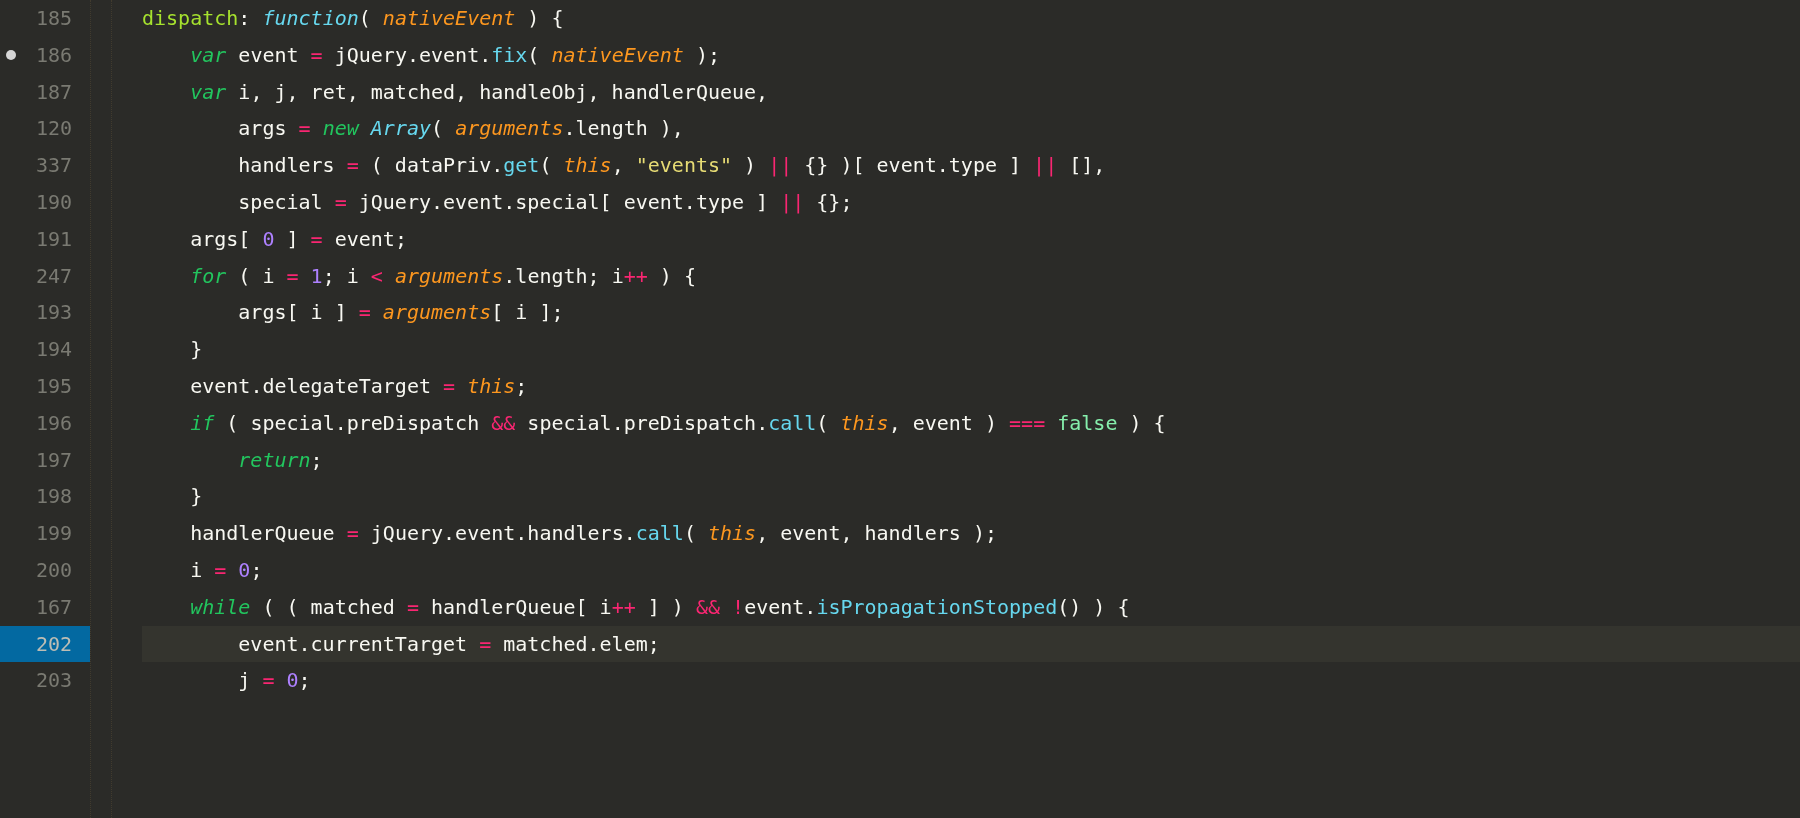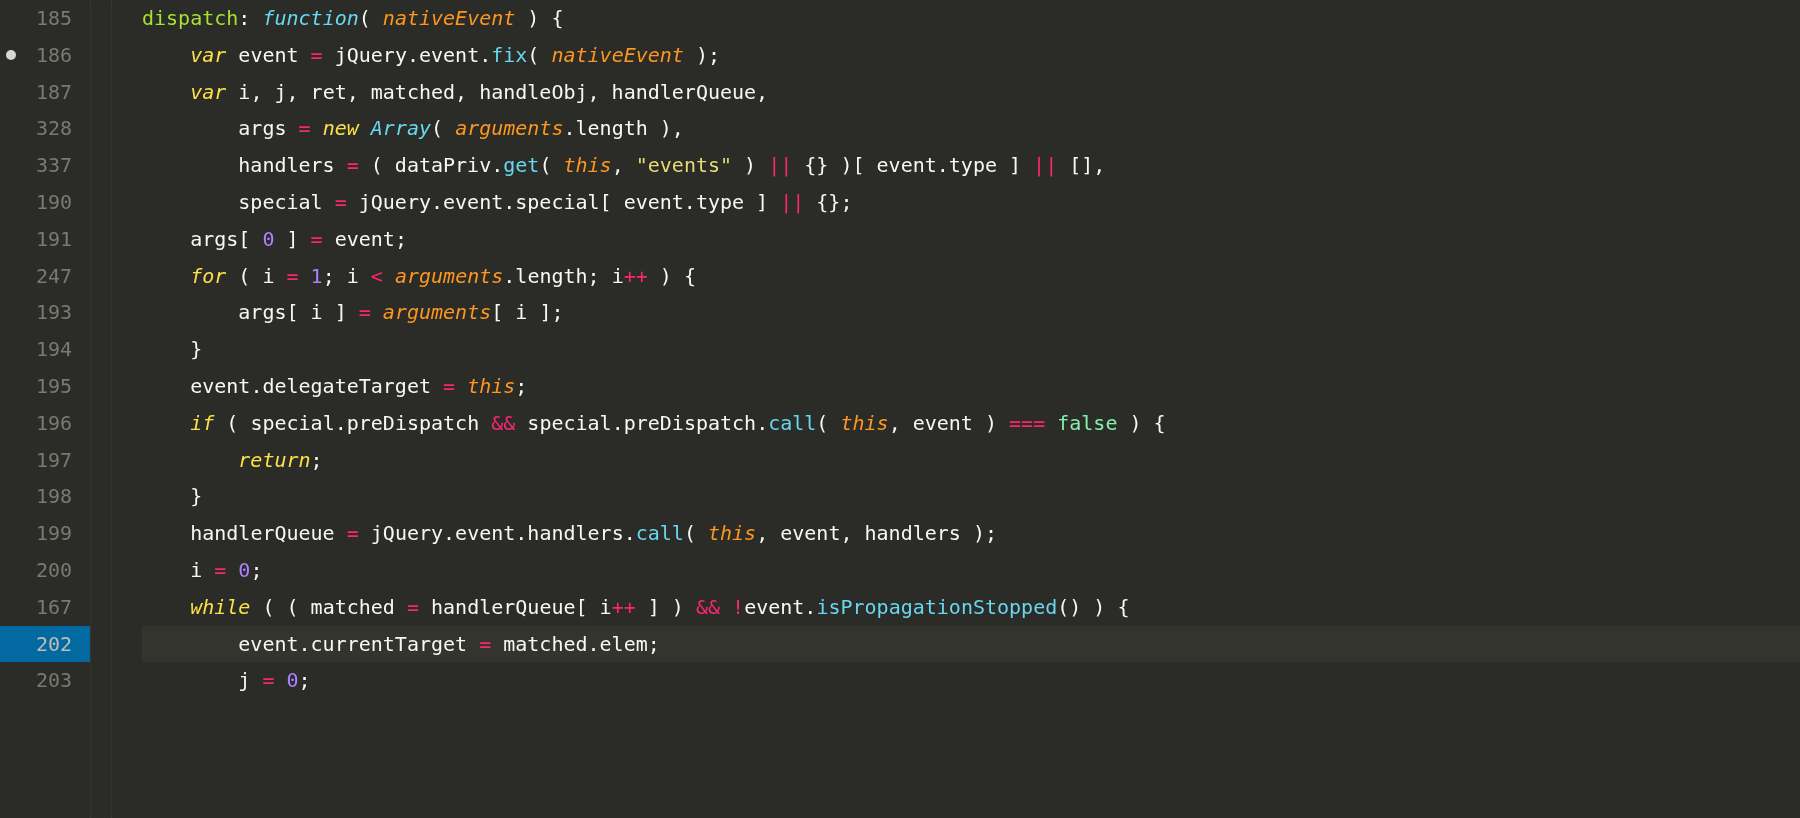--- a/index.html
+++ b/index.html
@@ -6,41 +6,41 @@
   .editor{display:flex;width:1800px;height:818px;overflow:hidden;}
   .gutter{width:90px;flex:none;background:#2b2b28;text-align:right;color:#7a7a72;padding-top:0;user-select:none;position:relative;}
   .gutter .ln{height:36.8px;padding-right:18px;box-sizing:border-box;position:relative;padding-left:8px;}
   .gutter .ln.modified::before{content:"";position:absolute;left:6px;top:50%;transform:translateY(-50%);width:10px;height:10px;border-radius:50%;background:#d6d6d6;}
   .gutter .ln.active{background:#0369a1;color:#bdbdb4;}
   .rule{width:20px;flex:none;border-left:1px dotted #6a5a3a;border-right:1px dotted #6a5a3a;opacity:.35;}
   .code{flex:1;padding-left:30px;white-space:pre;}
   .code .row{height:36.8px;}
   .code .row.active{background:#34342e;}
   
-  .kw{color:#fde047;font-style:italic;}          
+  .kw{color:#22c55e;font-style:italic;}          
   .kw2{color:#f92672;}                            
   .fn{color:#67d8ef;font-style:italic;}           
   .method{color:#67d8ef;}                         
   .param{color:#fd971f;font-style:italic;}        
   .type{color:#67d8ef;font-style:italic;}         
   .name{color:#a6e22e;}                           
   .num{color:#ae81ff;}                            
   .str{color:#e6db74;}                            
   .bool{color:#86efac;}                           
   .p{color:#f8f8f2;}                              
 </style>
 </head>
 <body>
 
 <div class="editor">
   <div class="gutter" id="gutter">
       <div class="ln">185</div>
       <div class="ln modified">186</div>
       <div class="ln">187</div>
-      <div class="ln">328</div>
+      <div class="ln">120</div>
       <div class="ln">337</div>
       <div class="ln">190</div>
       <div class="ln">191</div>
       <div class="ln">247</div>
       <div class="ln">193</div>
       <div class="ln">194</div>
       <div class="ln">195</div>
       <div class="ln">196</div>
       <div class="ln">197</div>
       <div class="ln">198</div>

